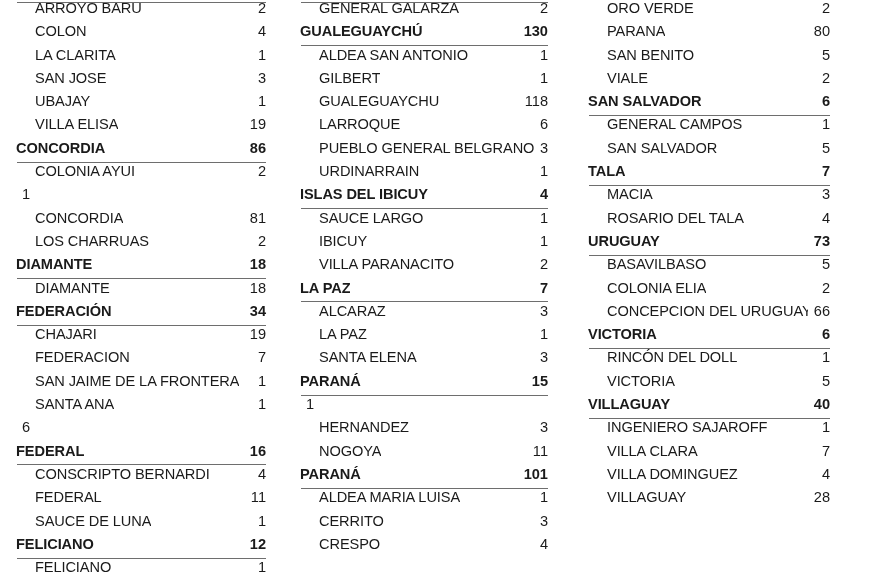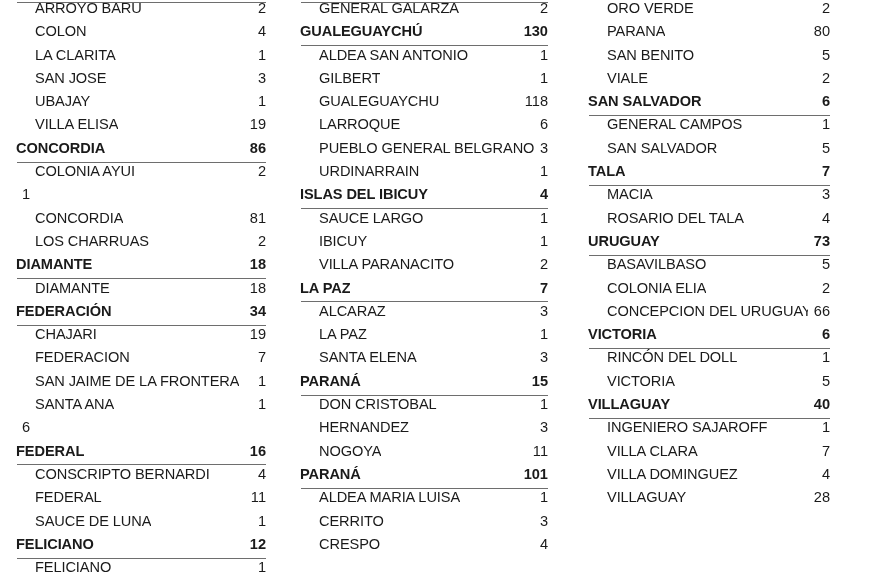--- a/index.html
+++ b/index.html
@@ -256,21 +256,20 @@
       </div>
       <div class="row locality">
         <span class="label">SANTA ELENA</span>
         <span class="value">3</span>
       </div>
       <div class="row dept">
         <span class="label">PARANÁ</span>
         <span class="value">15</span>
       </div>
       <div class="row locality">
-        <span class="label">DON CRISTOBAL</span>
         <span class="value">1</span>
       </div>
       <div class="row locality">
         <span class="label">HERNANDEZ</span>
         <span class="value">3</span>
       </div>
       <div class="row locality">
         <span class="label">NOGOYA</span>
         <span class="value">11</span>
       </div>

